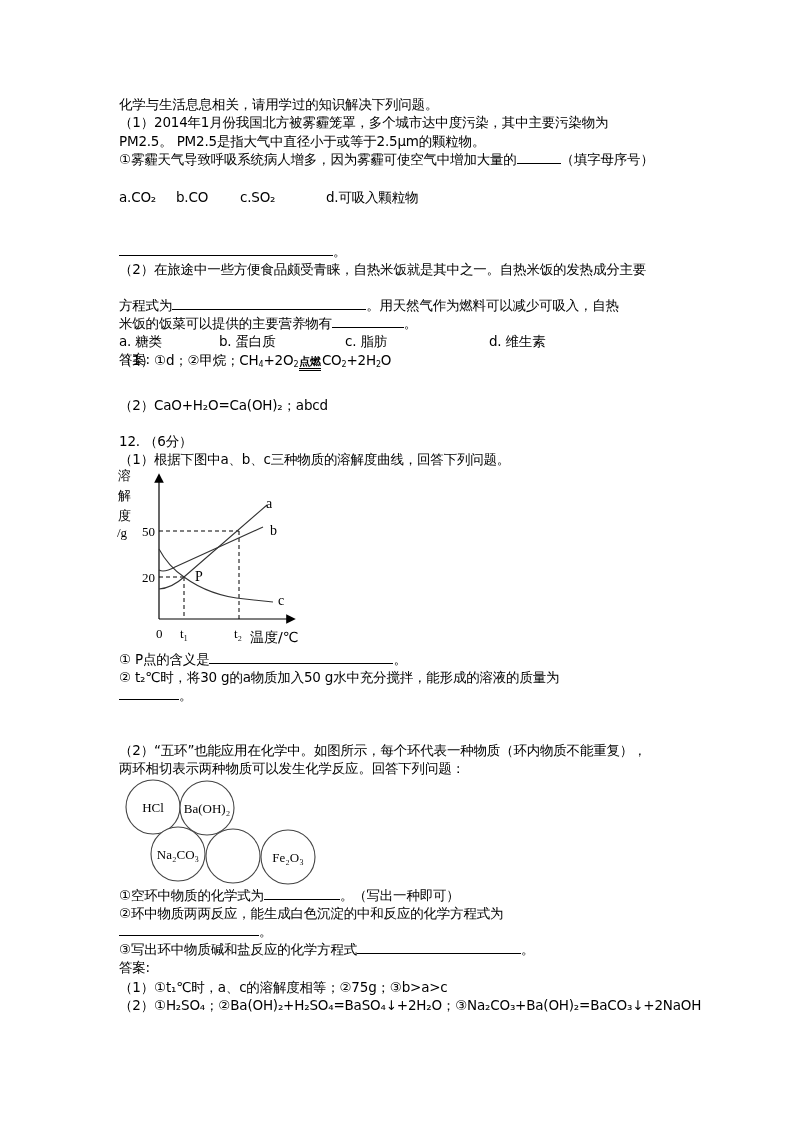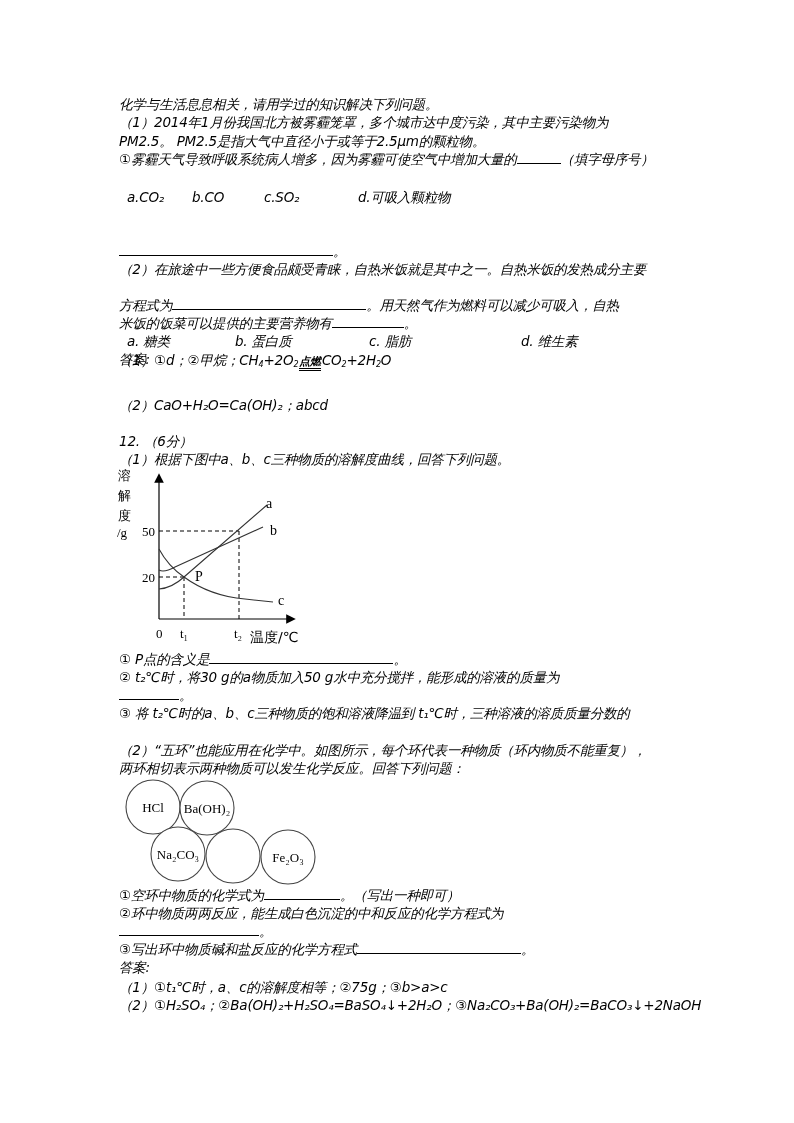--- a/index.html
+++ b/index.html
@@ -1,22 +1,22 @@
 <!DOCTYPE html>
 <html><head>
 <meta charset="utf-8">
 <style>
   html, body { margin:0; padding:0; background:#ffffff; }
   body { width:794px; height:1123px; position:relative; overflow:hidden;
          font-family:"DejaVu Sans", sans-serif; color:#000; font-size:13.5px; }
   .page { position:absolute; left:0; top:0; width:794px; height:1123px; }
-  .ln { position:absolute; left:119px; white-space:nowrap; line-height:18px; font-size:13.5px; letter-spacing:-0.2px;font-style:italic; }
+  .ln { position:absolute; left:119px; white-space:nowrap; line-height:18px; font-size:13.5px; letter-spacing:-0.2px; }
   .blank { display:inline-block; border-bottom:1px solid #000; height:12px; vertical-align:baseline; }
   sub { font-size:8px; vertical-align:-2px; line-height:0; }
-  .opt { display:inline-block;margin-left:8px; }
+  .opt { display:inline-block; }
   .ignite { display:inline-block; position:relative; font-weight:bold; font-size:11px; border-bottom:3px double #000; line-height:12px; margin:0 1px; }
   .chart { position:absolute; left:110px; top:465px; }
   .rings { position:absolute; left:115px; top:775px; }
   .ax-label { font-family:"Liberation Serif", serif; }
 </style>
 </head>
 <body>
 
 <div class="page">
 
@@ -87,21 +87,20 @@
     <text x="195" y="581" font-size="14" class="ax-label">P</text>
   </svg>
 
   <div class="ln" style="top:650px">
     <span>① P点的含义是</span><span class="blank" style="width:184px"></span><span>。</span>
   </div>
   <div class="ln" style="top:668px">② t₂℃时，将30 g的a物质加入50 g水中充分搅拌，能形成的溶液的质量为</div>
   <div class="ln" style="top:686px">
     <span class="blank" style="width:60px"></span><span>。</span>
   </div>
-  <div class="ln" style="top:704px">③ 将 t₂℃时的a、b、c三种物质的饱和溶液降温到 t₁℃时，三种溶液的溶质质量分数的</div>
   <div class="ln" style="top:741px">（2）“五环”也能应用在化学中。如图所示，每个环代表一种物质（环内物质不能重复），</div>
   <div class="ln" style="top:759px">两环相切表示两种物质可以发生化学反应。回答下列问题：</div>
 
   <svg class="rings" width="210" height="120" viewBox="115 775 210 120">
     <g fill="#fff" stroke="#444" stroke-width="1.1">
       <circle cx="153" cy="807" r="27"></circle>
       <circle cx="207" cy="808" r="27"></circle>
       <circle cx="178" cy="854" r="27"></circle>
       <circle cx="233" cy="856" r="27"></circle>
       <circle cx="288" cy="857" r="27"></circle>

